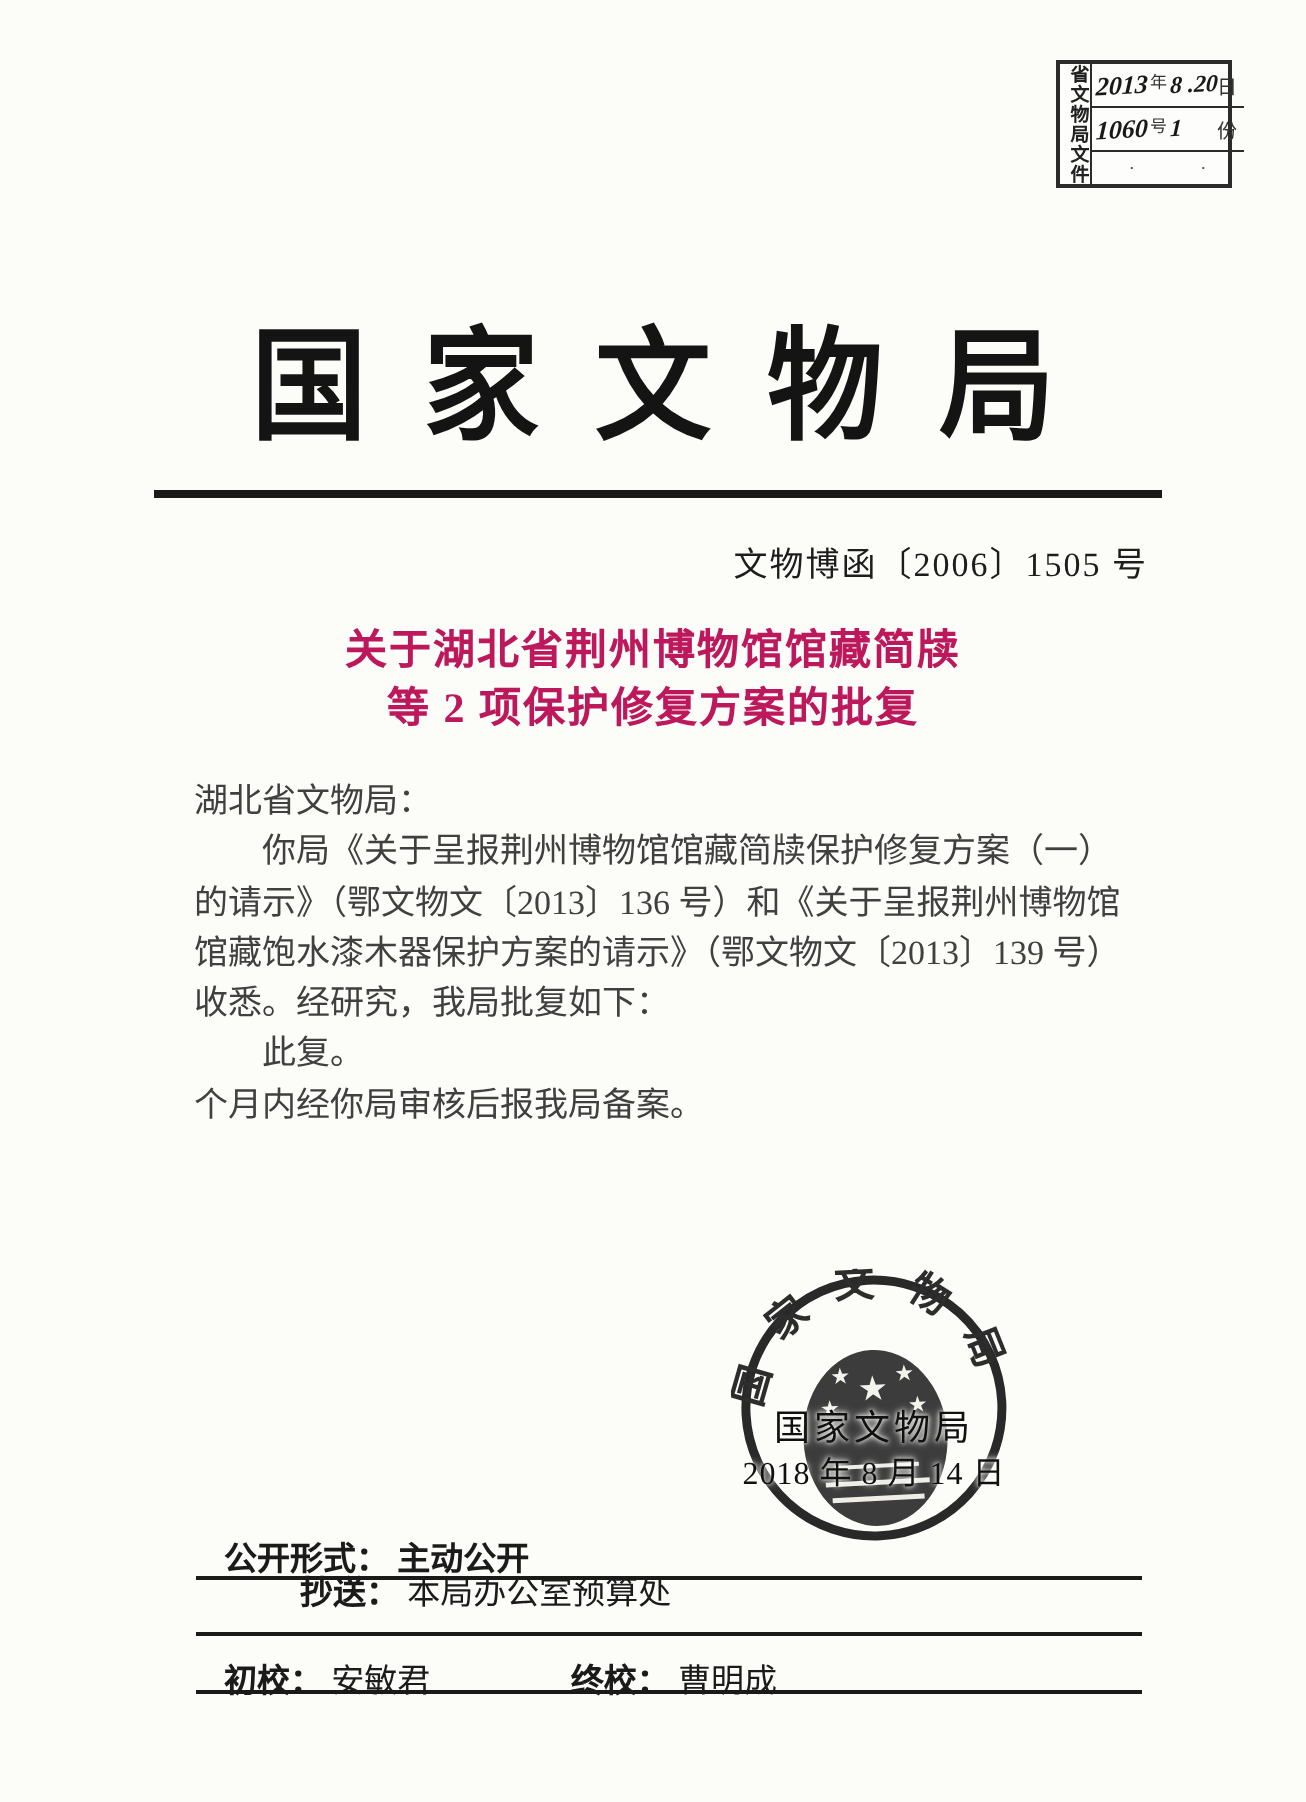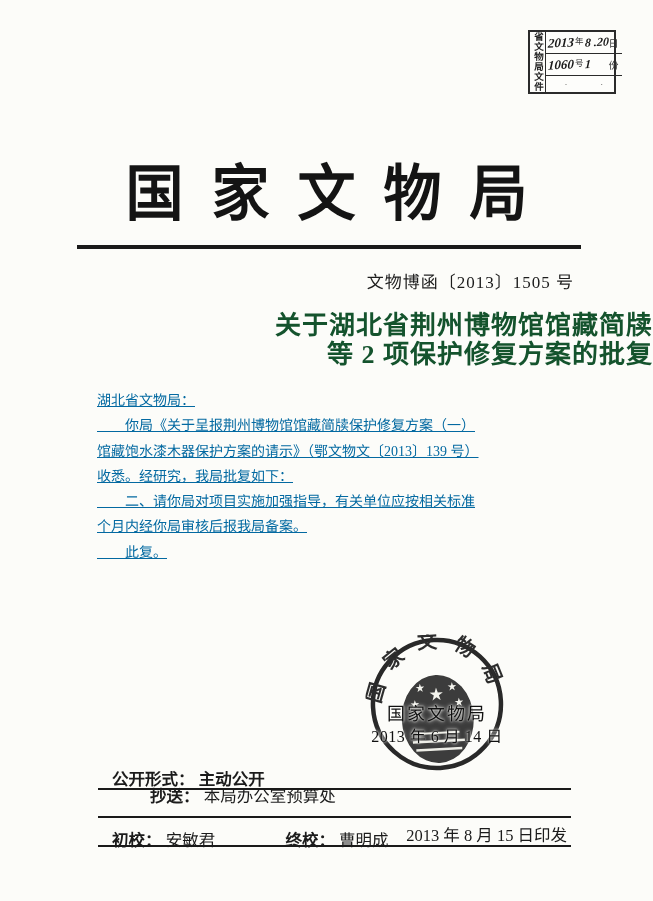--- a/index.html
+++ b/index.html
@@ -35,24 +35,24 @@
   .stamp-dot{font-size:9px;color:#444;}
   
   .agency-title{
     position:absolute;left:0;top:146px;width:100%;text-align:center;
     font-size:58px;font-weight:bold;letter-spacing:28px;padding-left:28px;
     box-sizing:border-box;color:#141414;transform:scaleY(1.06);
   }
   .title-rule{position:absolute;left:77px;top:245px;width:504px;height:3.5px;background:#1a1a1a;}
   .doc-number{position:absolute;top:268px;right:79px;font-size:17px;letter-spacing:1px;color:#1d1d1d;}
   
-  .subject{position:absolute;left:0;top:311px;width:100%;text-align:right;
-    font-weight:bold;font-size:26px;line-height:29px;color:#14532d;letter-spacing:1px;}
+  .subject{position:absolute;left:0;top:311px;width:100%;text-align:center;
+    font-weight:bold;font-size:21px;line-height:29px;color:#be185d;letter-spacing:1px;}
   
-  .body-text{position:absolute;left:97px;top:388px;width:482px;font-size:14px;line-height:25.3px;color:#0369a1;text-decoration:underline;}
+  .body-text{position:absolute;left:97px;top:388px;width:482px;font-size:17px;line-height:25.3px;color:#404040;}
   .body-line{white-space:pre-wrap;}
   
   .seal-svg{position:absolute;left:366px;top:634px;width:142px;height:142px;transform:rotate(-3deg);opacity:0.92;}
   .seal-ring{fill:none;stroke:#181818;stroke-width:4.5;}
   .seal-emblem-bg{fill:#2c2c2c;}
   .star{fill:#f4f4ee;font-size:11px;text-anchor:middle;font-family:"DejaVu Sans",sans-serif;}
   .star.big{font-size:17px;}
   .slit{fill:#ededе6;fill:#edede6;}
   .seal-arc-text{font-size:20px;font-weight:bold;fill:#1c1c1c;letter-spacing:14px;text-anchor:middle;}
   .sig-agency{
@@ -95,35 +95,35 @@
       </div>
       <div class="stamp-row">
         <span class="stamp-dot">·</span>
         <span class="stamp-dot">·</span>
       </div>
     </div>
   </div>
 
   <div class="agency-title">国家文物局</div>
   <div class="title-rule"></div>
-  <div class="doc-number">文物博函〔2013〕1505 号</div>
+  <div class="doc-number">文物博函〔2006〕1505 号</div>
 
   <div class="subject">
     <div>关于湖北省荆州博物馆馆藏简牍</div>
     <div>等 2 项保护修复方案的批复</div>
   </div>
 
   <div class="body-text">
     <div class="body-line">湖北省文物局：</div>
     <div class="body-line">　　你局《关于呈报荆州博物馆馆藏简牍保护修复方案（一）</div>
+    <div class="body-line">的请示》（鄂文物文〔2013〕136 号）和《关于呈报荆州博物馆</div>
     <div class="body-line">馆藏饱水漆木器保护方案的请示》（鄂文物文〔2013〕139 号）</div>
     <div class="body-line">收悉。经研究，我局批复如下：</div>
-    <div class="body-line">　　二、请你局对项目实施加强指导，有关单位应按相关标准</div>
+    <div class="body-line">　　此复。</div>
     <div class="body-line">个月内经你局审核后报我局备案。</div>
-    <div class="body-line">　　此复。</div>
   </div>
 
   <svg class="seal-svg" viewBox="0 0 142 142" aria-hidden="true">
     <defs>
       <path id="sealArc" d="M 22,93 A 55,55 0 1 1 121,93" fill="none"></path>
     </defs>
     <circle class="seal-ring" cx="71" cy="70" r="64"></circle>
     <g>
       <ellipse class="seal-emblem-bg" cx="71" cy="85" rx="36" ry="44"></ellipse>
       <text class="star big" x="71" y="66">★</text>
@@ -133,35 +133,34 @@
       <text class="star" x="93" y="73">★</text>
       <rect class="slit" x="50" y="98" width="42" height="2"></rect>
       <rect class="slit" x="45" y="106" width="52" height="2.5"></rect>
       <rect class="slit" x="48" y="114" width="46" height="2.5"></rect>
     </g>
     <text class="seal-arc-text">
       <textPath href="#sealArc" xlink:href="#sealArc" startOffset="50%">国家文物局</textPath>
     </text>
   </svg>
   <div class="sig-agency">国家文物局</div>
-  <div class="sig-date">2013 年 6 月 14 日</div>
+  <div class="sig-date">2018 年 8 月 14 日</div>
 
   <div class="f-row f-bold" style="top:766px;">
     <span class="label">公开形式：</span>
     <span>主动公开</span>
   </div>
   <div class="f-line" style="top:788px;"></div>
 
   <div class="f-row" style="top:783px;margin-left:38px;">
     <span class="label">抄送：</span>
     <span>本局办公室预算处</span>
   </div>
   <div class="f-line" style="top:816px;"></div>
 
-  <div class="f-right" style="top:822px;">2013 年 8 月 15 日印发</div>
   <div class="f-line" style="top:845px;"></div>
 
   <div class="f-row" style="top:827px;">
     <span class="label">初校：</span>
     <span>安敏君</span>
     <span class="proof-gap"></span>
     <span class="label">终校：</span>
     <span>曹明成</span>
   </div>
 

